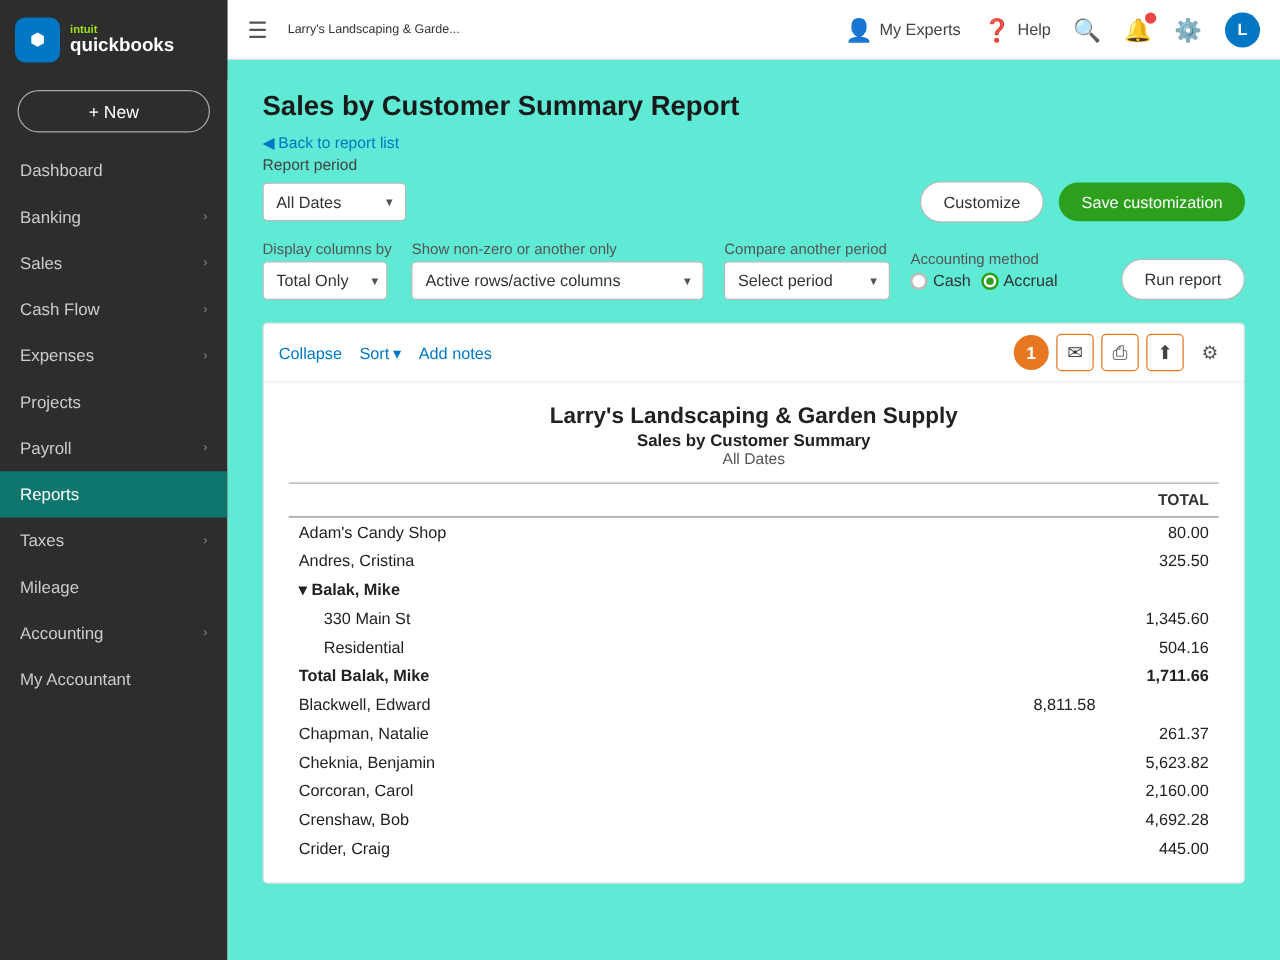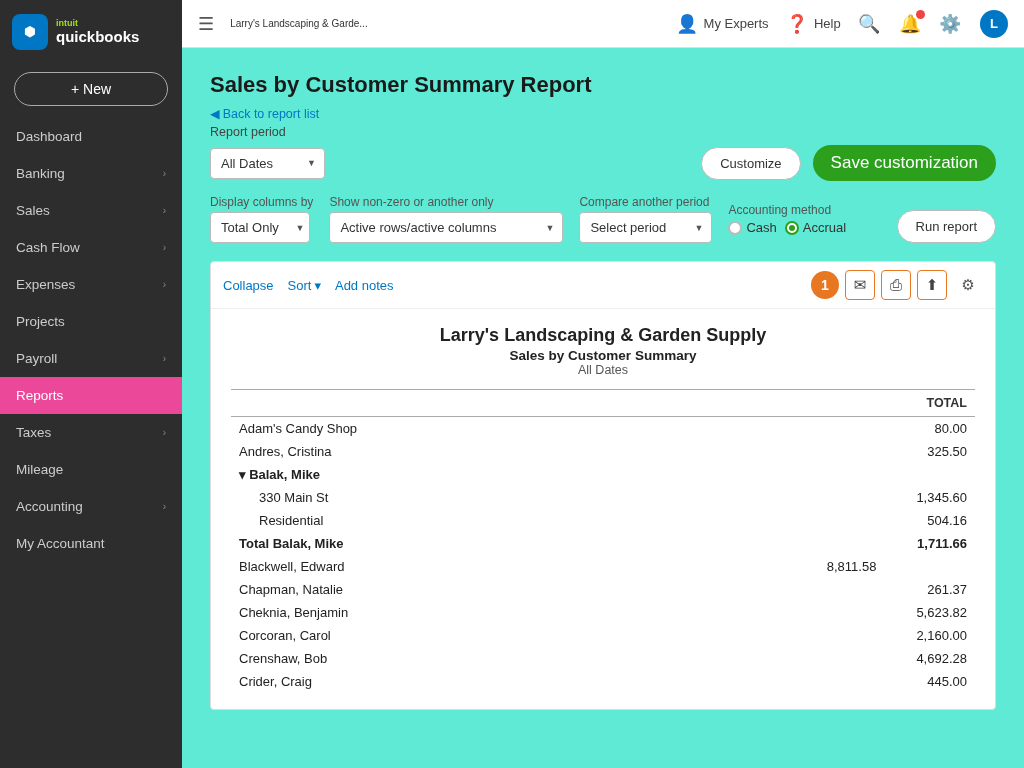--- a/index.html
+++ b/index.html
@@ -45,21 +45,21 @@
     }
 
     .sidebar-nav { flex: 1; overflow-y: auto; }
     .sidebar-item {
       display: flex; align-items: center; justify-content: space-between;
       padding: 11px 16px;
       color: #ccc;
       cursor: pointer;
       font-size: 13.5px;
     }
-    .sidebar-item.active { background: #ec4899; color: #fff; }
+    .sidebar-item.active { background: #0f766e; color: #fff; }
     .sidebar-chevron { font-size: 10px; color: #888; }
 
     
     #topbar {
       height: 48px;
       background: #fff;
       border-bottom: 1px solid #ddd;
       display: flex; align-items: center;
       padding: 0 16px;
       gap: 12px;
@@ -135,21 +135,21 @@
       color: #333;
       cursor: pointer;
       margin-left: auto;
     }
     .btn-save-customization {
       background: #2ca01c;
       color: #fff;
       border: none;
       border-radius: 20px;
       padding: 8px 18px;
-      font-size: 17px;
+      font-size: 13px;
       cursor: pointer;
     }
 
     .accounting-method { display: flex; align-items: center; gap: 8px; font-size: 13px; color: #333; }
     .radio-option { display: flex; align-items: center; gap: 4px; cursor: pointer; }
     .radio-dot-empty {
       width: 14px; height: 14px; border-radius: 50%;
       border: 2px solid #bbb; background: #fff;
     }
     .radio-dot-filled {

